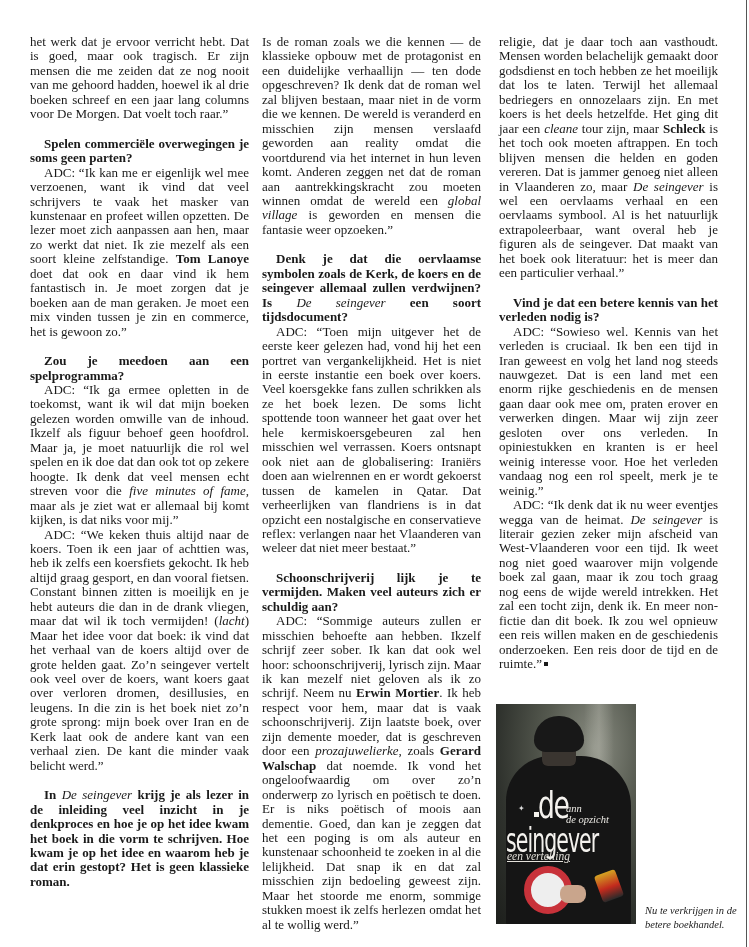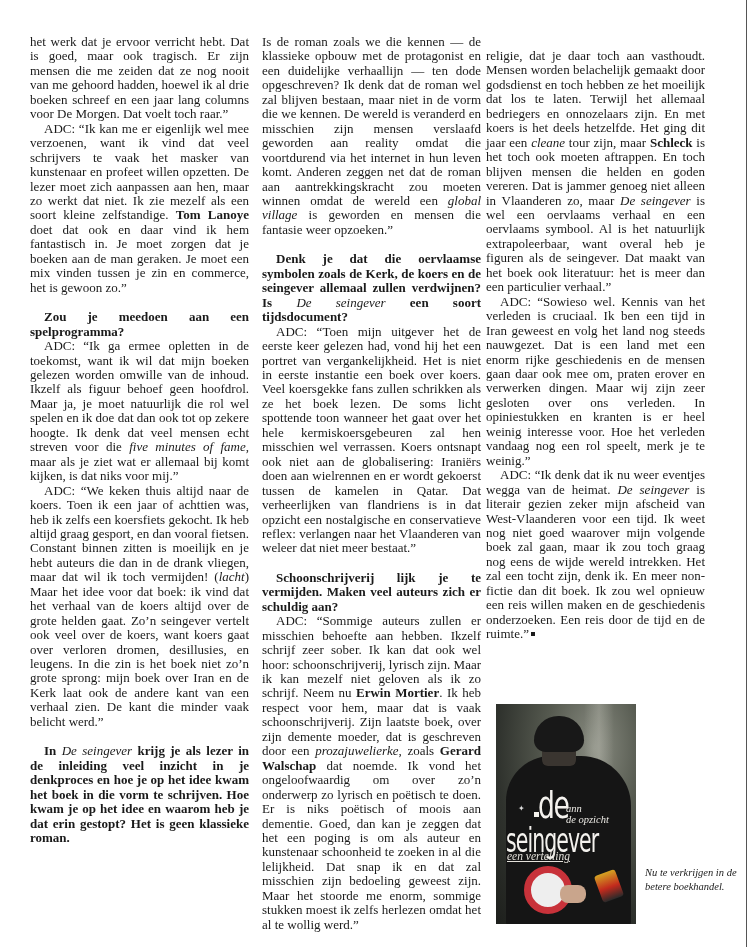--- a/index.html
+++ b/index.html
@@ -7,21 +7,21 @@
     width: 749px; height: 947px; background: #ffffff; position: relative; overflow: hidden;
     font-family: "Liberation Serif", "DejaVu Serif", serif; color: #1a1a1a;
   }
   .page-border { position: absolute; left: 746px; top: 0; width: 1px; height: 947px; background: #555; }
   .col {
     position: absolute; top: 35px; width: 219px;
     font-size: 13px; line-height: 14.45px; text-align: justify; hyphens: manual;
   }
   .col-1 { left: 30px; }
   .col-2 { left: 262px; }
-  .col-3 { left: 486px; margin-top: 14px; }
+  .col-3 { left: 499px; }
   .col p { margin: 0; }
   .col p.indent { text-indent: 14px; }
   .col p.q { font-weight: bold; text-indent: 14px; margin-top: 15px; }
   .col p.q + p { margin-top: 0; }
   .col p.cont { text-indent: 0; }
   b { font-weight: bold; }
   i { font-style: italic; }
   .end-mark { display: inline-block; width: 4px; height: 4px; background: #1a1a1a; margin-left: 2px; vertical-align: 2px; }
 
   .cover {
@@ -36,46 +36,48 @@
   .cover .sign { position: absolute; left: 28px; top: 162px; width: 34px; height: 34px; border-radius: 50%; background: #eee; border: 7px solid #c8323a; }
   .cover .hand { position: absolute; left: 64px; top: 181px; width: 26px; height: 18px; background: #c9a58c; border-radius: 8px; }
   .cover .title-de { position: absolute; left: 42px; top: 82px; font-family: "DejaVu Sans", sans-serif; font-size: 38px; line-height: 38px; color: #f4f2ee; letter-spacing: -2px; transform: scaleX(0.7); transform-origin: left top; }
   .cover .dot { position: absolute; left: 38px; top: 108px; width: 5px; height: 5px; background: #f4f2ee; }
   .cover .logo-mark { position: absolute; left: 22px; top: 100px; font-size: 8px; color: #ddd; }
   .cover .author { position: absolute; left: 70px; top: 99px; font-family: "Liberation Serif", serif; font-style: italic; font-size: 10.5px; line-height: 11px; color: #eceae5; }
   .cover .title-seingever { position: absolute; left: 10px; top: 120px; font-family: "DejaVu Sans", sans-serif; font-size: 33px; line-height: 33px; color: #f4f2ee; letter-spacing: -1.5px; transform: scaleX(0.62); transform-origin: left top; white-space: nowrap; }
   .cover .subtitle { position: absolute; left: 11px; top: 146px; font-family: "Liberation Serif", serif; font-style: italic; font-size: 11.5px; color: #e4e1da; white-space: nowrap; text-decoration: underline; }
 
   .caption {
-    position: absolute; left: 645px; top: 866px; width: 92px;
+    position: absolute; left: 645px; top: 904px; width: 92px;
     font-family: "Liberation Serif", serif; font-style: italic; font-size: 10.5px; line-height: 14px; color: #1a1a1a;
   }
 </style>
 </head>
 <body>
 
 <div class="page-border"></div>
 
 <div class="col col-1">
     <p class="cont"><span>het werk dat je ervoor verricht hebt. Dat is goed, maar ook tragisch. Er zijn mensen die me zeiden dat ze nog nooit van me gehoord hadden, hoewel ik al drie boeken schreef en een jaar lang columns voor De Morgen. Dat voelt toch raar.”</span></p>
+    <p class="q"><span>Spelen commerciële overwegingen je soms geen parten?</span></p>
     <p class="indent"><span>ADC: “Ik kan me er eigenlijk wel mee verzoenen, want ik vind dat veel schrijvers te vaak het masker van kunstenaar en profeet willen opzetten. De lezer moet zich aanpassen aan hen, maar zo werkt dat niet. Ik zie mezelf als een soort kleine zelfstandige. </span><b>Tom Lanoye</b><span> doet dat ook en daar vind ik hem fantastisch in. Je moet zorgen dat je boeken aan de man geraken. Je moet een mix vinden tussen je zin en commerce, het is gewoon zo.”</span></p>
     <p class="q"><span>Zou je meedoen aan een spelprogramma?</span></p>
     <p class="indent"><span>ADC: “Ik ga ermee opletten in de toekomst, want ik wil dat mijn boeken gelezen worden omwille van de inhoud. Ikzelf als figuur behoef geen hoofdrol. Maar ja, je moet natuurlijk die rol wel spelen en ik doe dat dan ook tot op zekere hoogte. Ik denk dat veel mensen echt streven voor die </span><i>five minutes of fame</i><span>, maar als je ziet wat er allemaal bij komt kijken, is dat niks voor mij.”</span></p>
     <p class="indent"><span>ADC: “We keken thuis altijd naar de koers. Toen ik een jaar of achttien was, heb ik zelfs een koersfiets gekocht. Ik heb altijd graag gesport, en dan vooral fietsen. Constant binnen zitten is moeilijk en je hebt auteurs die dan in de drank vliegen, maar dat wil ik toch vermijden! (</span><i>lacht</i><span>) Maar het idee voor dat boek: ik vind dat het verhaal van de koers altijd over de grote helden gaat. Zo’n seingever vertelt ook veel over de koers, want koers gaat over verloren dromen, desillusies, en leugens. In die zin is het boek niet zo’n grote sprong: mijn boek over Iran en de Kerk laat ook de andere kant van een verhaal zien. De kant die minder vaak belicht werd.”</span></p>
     <p class="q"><span>In </span><i style="font-weight: normal;">De seingever</i><span> krijg je als lezer in de inleiding veel inzicht in je denkproces en hoe je op het idee kwam het boek in die vorm te schrijven. Hoe kwam je op het idee en waarom heb je dat erin gestopt? Het is geen klassieke roman.</span></p>
   </div>
 <div class="col col-2">
     <p class="cont"><span>Is de roman zoals we die kennen — de klassieke opbouw met de protagonist en een duidelijke verhaallijn — ten dode opgeschreven? Ik denk dat de roman wel zal blijven bestaan, maar niet in de vorm die we kennen. De wereld is veranderd en misschien zijn mensen verslaafd geworden aan reality omdat die voortdurend via het internet in hun leven komt. Anderen zeggen net dat de roman aan aantrekkingskracht zou moeten winnen omdat de wereld een </span><i>global village</i><span> is geworden en mensen die fantasie weer opzoeken.”</span></p>
     <p class="q"><span>Denk je dat die oervlaamse symbolen zoals de Kerk, de koers en de seingever allemaal zullen verdwijnen? Is </span><i style="font-weight: normal;">De seingever</i><span> een soort tijdsdocument?</span></p>
     <p class="indent"><span>ADC: “Toen mijn uitgever het de eerste keer gelezen had, vond hij het een portret van vergankelijkheid. Het is niet in eerste instantie een boek over koers. Veel koersgekke fans zullen schrikken als ze het boek lezen. De soms licht spottende toon wanneer het gaat over het hele kermiskoersgebeuren zal hen misschien wel verrassen. Koers ontsnapt ook niet aan de globalisering: Iraniërs doen aan wielrennen en er wordt gekoerst tussen de kamelen in Qatar. Dat verheerlijken van flandriens is in dat opzicht een nostalgische en conservatieve reflex: verlangen naar het Vlaanderen van weleer dat niet meer bestaat.”</span></p>
     <p class="q"><span>Schoonschrijverij lijk je te vermijden. Maken veel auteurs zich er schuldig aan?</span></p>
     <p class="indent"><span>ADC: “Sommige auteurs zullen er misschien behoefte aan hebben. Ikzelf schrijf zeer sober. Ik kan dat ook wel hoor: schoonschrijverij, lyrisch zijn. Maar ik kan mezelf niet geloven als ik zo schrijf. Neem nu </span><b>Erwin Mortier</b><span>. Ik heb respect voor hem, maar dat is vaak schoonschrijverij. Zijn laatste boek, over zijn demente moeder, dat is geschreven door een </span><i>prozajuwelierke</i><span>, zoals </span><b>Gerard Walschap</b><span> dat noemde. Ik vond het ongeloofwaardig om over zo’n onderwerp zo lyrisch en poëtisch te doen. Er is niks poëtisch of moois aan dementie. Goed, dan kan je zeggen dat het een poging is om als auteur en kunstenaar schoonheid te zoeken in al die lelijkheid. Dat snap ik en dat zal misschien zijn bedoeling geweest zijn. Maar het stoorde me enorm, sommige stukken moest ik zelfs herlezen omdat het al te wollig werd.”</span></p>
   </div>
 <div class="col col-3">
     <p class="cont"><span>religie, dat je daar toch aan vasthoudt. Mensen worden belachelijk gemaakt door godsdienst en toch hebben ze het moeilijk dat los te laten. Terwijl het allemaal bedriegers en onnozelaars zijn. En met koers is het deels hetzelfde. Het ging dit jaar een </span><i>cleane</i><span> tour zijn, maar </span><b>Schleck</b><span> is het toch ook moeten aftrappen. En toch blijven mensen die helden en goden vereren. Dat is jammer genoeg niet alleen in Vlaanderen zo, maar </span><i>De seingever</i><span> is wel een oervlaams verhaal en een oervlaams symbool. Al is het natuurlijk extrapoleerbaar, want overal heb je figuren als de seingever. Dat maakt van het boek ook literatuur: het is meer dan een particulier verhaal.”</span></p>
+    <p class="q"><span>Vind je dat een betere kennis van het verleden nodig is?</span></p>
     <p class="indent"><span>ADC: “Sowieso wel. Kennis van het verleden is cruciaal. Ik ben een tijd in Iran geweest en volg het land nog steeds nauwgezet. Dat is een land met een enorm rijke geschiedenis en de mensen gaan daar ook mee om, praten erover en verwerken dingen. Maar wij zijn zeer gesloten over ons verleden. In opiniestukken en kranten is er heel weinig interesse voor. Hoe het verleden vandaag nog een rol speelt, merk je te weinig.”</span></p>
     <p class="indent"><span>ADC: “Ik denk dat ik nu weer eventjes wegga van de heimat. </span><i>De seingever</i><span> is literair gezien zeker mijn afscheid van West-Vlaanderen voor een tijd. Ik weet nog niet goed waarover mijn volgende boek zal gaan, maar ik zou toch graag nog eens de wijde wereld intrekken. Het zal een tocht zijn, denk ik. En meer non-fictie dan dit boek. Ik zou wel opnieuw een reis willen maken en de geschiedenis onderzoeken. Een reis door de tijd en de ruimte.”</span><span class="end-mark"></span></p>
   </div>
 
 <div class="cover">
   <div class="bg-light"></div>
   <div class="coat"></div>
   <div class="neck"></div>
   <div class="cap"></div>
   <div class="armband"></div>

